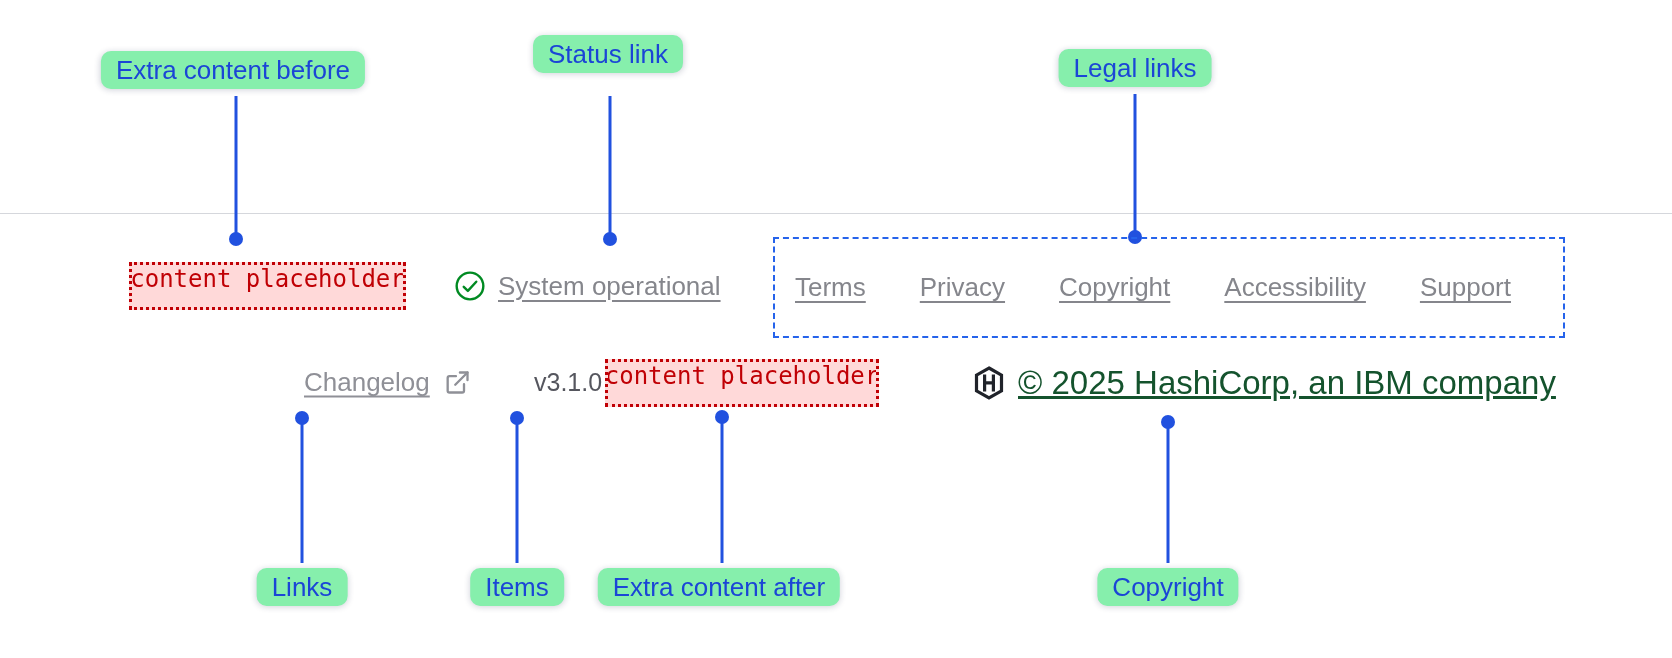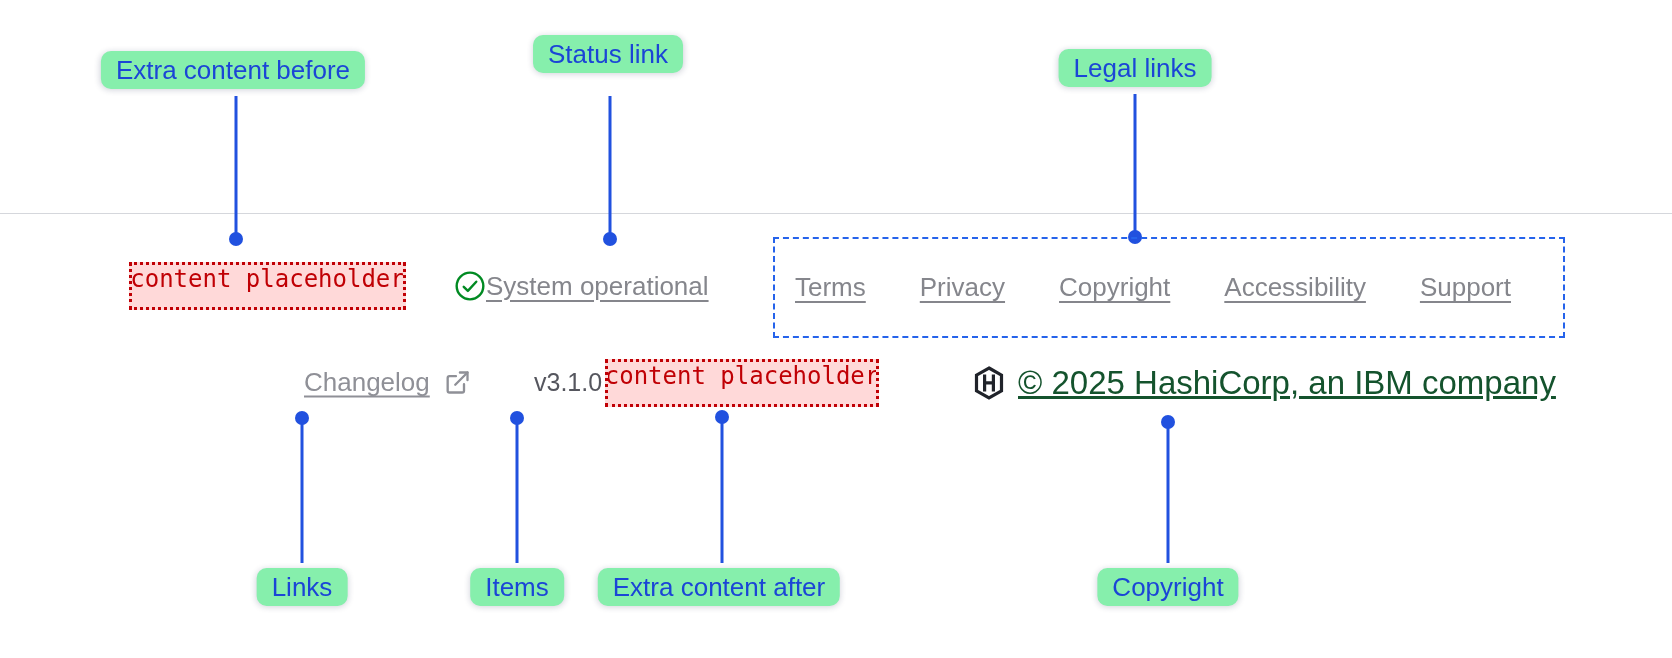--- a/index.html
+++ b/index.html
@@ -22,21 +22,21 @@
 
   
   .placeholder{
     position:absolute;box-sizing:border-box;height:48px;
     border:3px dotted #c00005;background:#ffd9d9;color:#c00005;
     font-family:"DejaVu Sans Mono","Liberation Mono",monospace;font-size:24px;
     display:flex;align-items:flex-start;justify-content:center;white-space:nowrap;overflow:hidden;
   }
 
   
-  .status{position:absolute;left:454px;top:270px;display:flex;align-items:center;}
+  .status{position:absolute;left:454px;top:270px;display:flex;align-items:center;gap:12px;}
   .graylink{
     color:#85868c;font-size:26px;font-weight:500;text-decoration:underline;
     text-decoration-thickness:2px;text-underline-offset:5px;white-space:nowrap;cursor:pointer;
   }
   .legal-box{
     position:absolute;left:773px;top:237px;width:792px;height:101px;box-sizing:border-box;
     border:2px dashed #2563eb;display:flex;align-items:center;gap:54px;padding-left:20px;
   }
   .row2-item{position:absolute;display:flex;align-items:center;margin-left:47px;}
   .version{color:#55565e;font-size:25px;}

